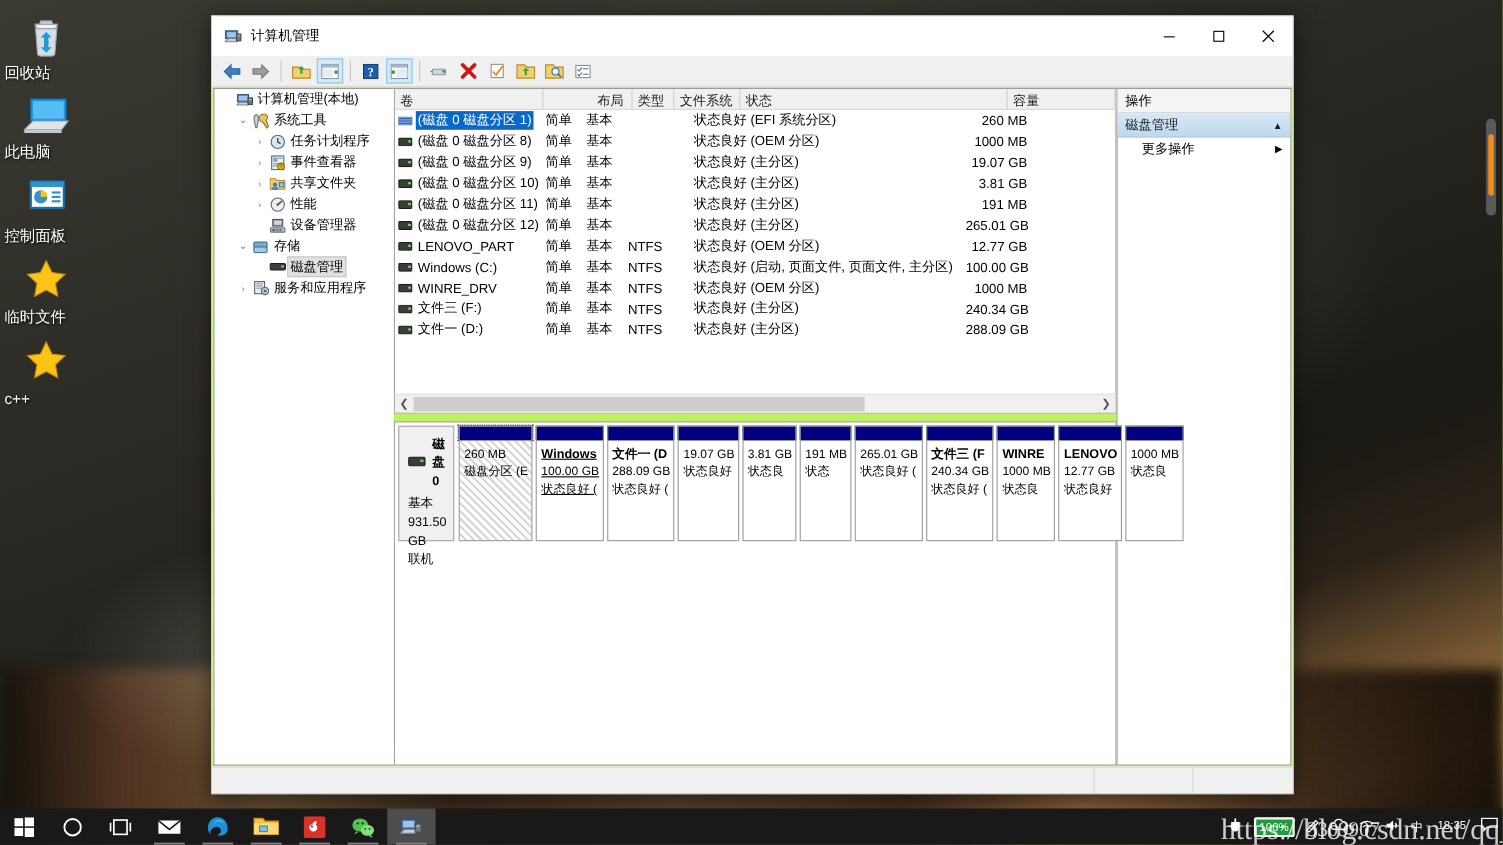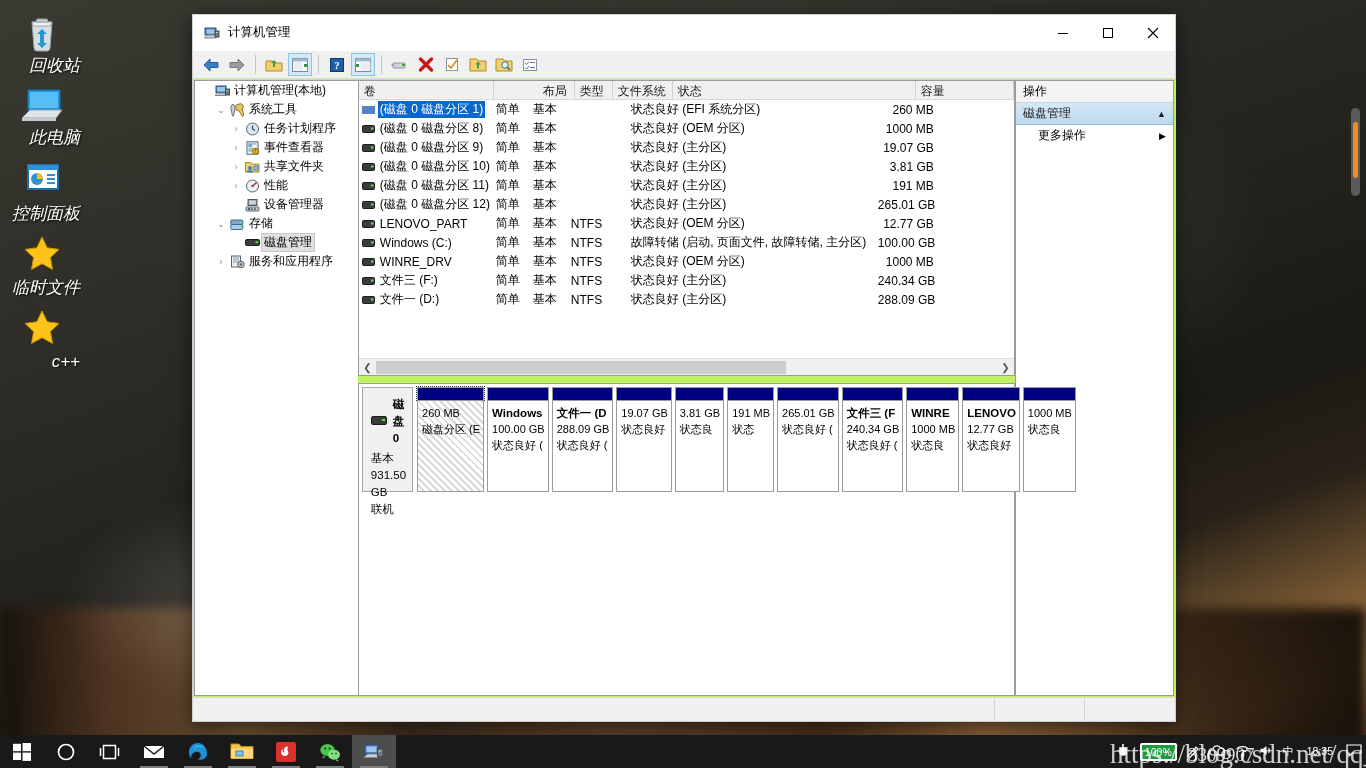--- a/index.html
+++ b/index.html
@@ -25,22 +25,22 @@
       rgba(160,110,70,.4) 45%,rgba(60,38,22,.75) 60%,rgba(150,100,60,.4) 72%,rgba(40,26,16,.85) 88%,rgba(20,14,8,.95) 100%);
     filter:blur(6px);
   }
   #desk-blur{
     position:absolute;left:60px;top:500px;width:340px;height:200px;border-radius:50%;
     background:radial-gradient(ellipse at center, rgba(230,225,210,.20), rgba(0,0,0,0) 70%);
     filter:blur(14px);
   }
 
   
-  .desk-icon{ position:absolute; width:76px; text-align:right; color:#fff;
-     font-size:17px; line-height:14px; text-shadow:1px 1px 2px rgba(0,0,0,.9);font-style:italic; }
+  .desk-icon{ position:absolute; width:76px; text-align:left; color:#fff;
+     font-size:14px; line-height:14px; text-shadow:1px 1px 2px rgba(0,0,0,.9); }
   .desk-icon .gl{ display:block; height:46px; margin-bottom:3px; }
   .desk-icon .gl svg{ display:block; margin:0 auto; }
 
   
   #win{
     position:absolute; left:192px; top:14px; width:984px; height:708px;
     background:#f0f0f0; border:1px solid #cfcfcf; box-shadow:0 4px 18px rgba(0,0,0,.55);
     display:flex; flex-direction:column;
   }
   .titlebar{ height:36px; background:#fff; display:flex; align-items:center; flex:0 0 auto;
@@ -577,21 +577,21 @@
               <div class="c-vol" style="width: 135px;">
                 <span><svg width="13" height="8" viewBox="0 0 13 8">
                     <rect x="0.5" y="0.5" width="12" height="7" rx="1" fill="#3c3c3c" stroke="#1c1c1c"></rect>
                     <rect x="9" y="2.5" width="2.6" height="2" fill="#5ce04a"></rect>
                   </svg></span>
                 <span class="nm">Windows (C:)</span>
               </div>
               <div style="width: 37px; padding-left: 2px;">简单</div>
               <div style="width: 38px; padding-left: 2px;">基本</div>
               <div style="width: 60px; padding-left: 2px;">NTFS</div>
-              <div style="width: 243px; padding-left: 2px;">故障转储 (启动, 页面文件, 故障转储, 主分区)</div>
+              <div style="width: 243px; padding-left: 2px;">状态良好 (启动, 页面文件, 页面文件, 主分区)</div>
               <div style="width: 74px; padding-left: 6px; text-align: right; padding-right: 12px;">100.00 GB</div>
             </div>
             <div class="vrow">
               <div class="c-vol" style="width: 135px;">
                 <span><svg width="13" height="8" viewBox="0 0 13 8">
                     <rect x="0.5" y="0.5" width="12" height="7" rx="1" fill="#3c3c3c" stroke="#1c1c1c"></rect>
                     <rect x="9" y="2.5" width="2.6" height="2" fill="#5ce04a"></rect>
                   </svg></span>
                 <span class="nm">WINRE_DRV</span>
               </div>
@@ -660,21 +660,21 @@
             </div>
             <div class="parts" id="parts">
                 <div class="part unalloc sel" style="flex: 20 1 0px;">
                   <div class="cap"></div>
                   <div class="box">
                     <div><b></b></div>
                     <div>260 MB</div>
                     <div>磁盘分区 (E</div>
                   </div>
                 </div>
-                <div class="part" style="flex: 58 1 0px;">
+                <div class="part" style="flex: 58 1 0px; text-decoration: underline;">
                   <div class="cap"></div>
                   <div class="box">
                     <div><b>Windows</b></div>
                     <div>100.00 GB</div>
                     <div>状态良好 (</div>
                   </div>
                 </div>
                 <div class="part" style="flex: 58 1 0px;">
                   <div class="cap"></div>
                   <div class="box">

